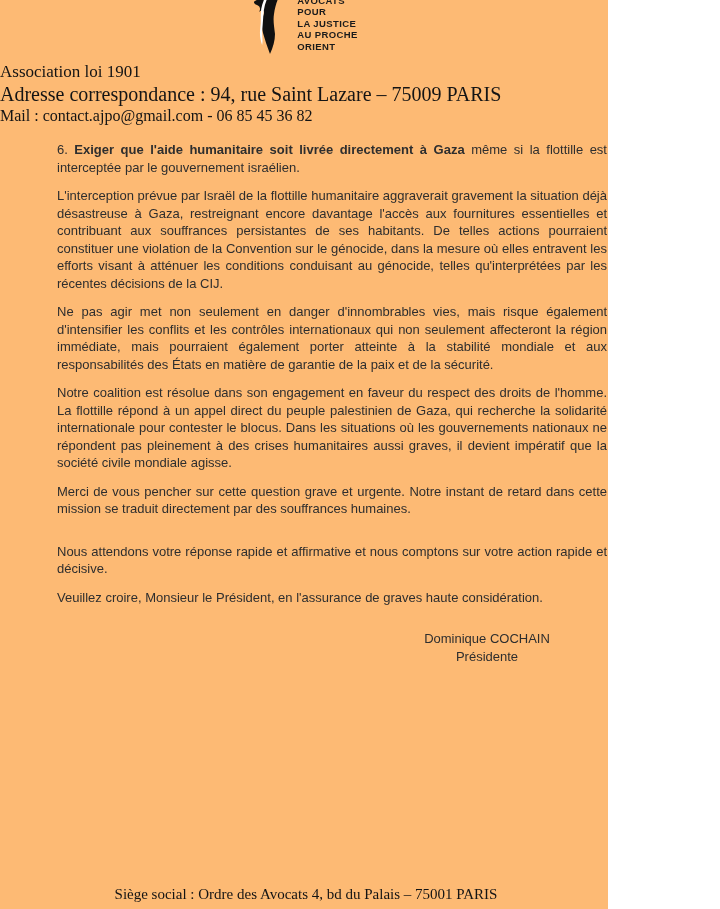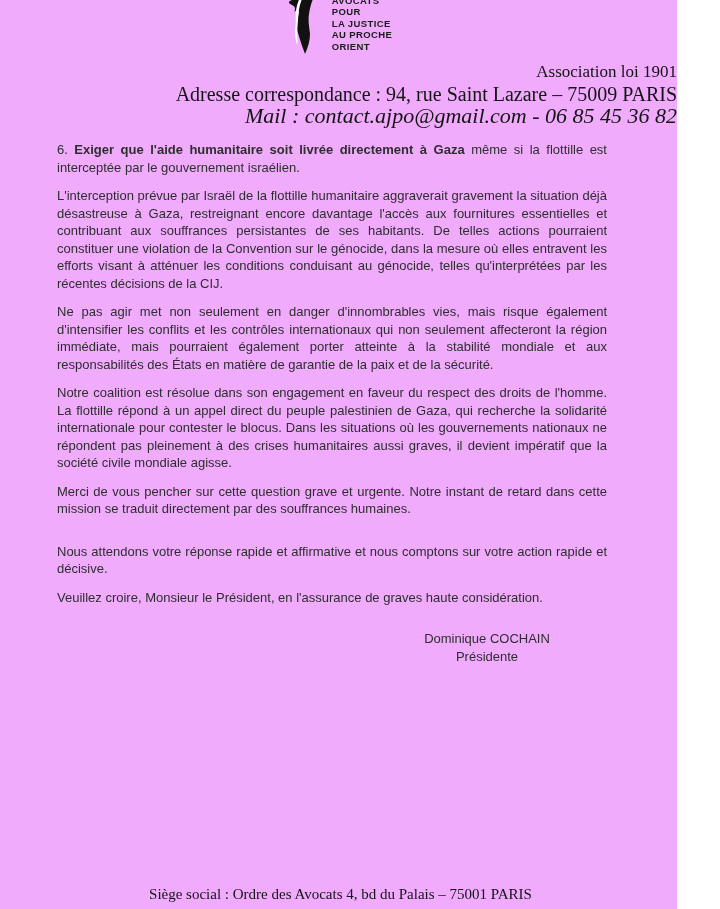--- a/index.html
+++ b/index.html
@@ -2,23 +2,23 @@
 <html><head>
 <meta charset="utf-8">
 <style>
   html, body {
     margin: 0;
     padding: 0;
     background: #ffffff;
   }
   .page {
     position: relative;
-    width: 677px;
+    width: 608px;
     height: 909px;
-    background: #f0abfc;
+    background: #fdba74;
     overflow: hidden;
     font-family: "Liberation Sans", sans-serif;
   }
 
   
   .logo {
     display: flex;
     justify-content: center;
     align-items: flex-start;
     margin-top: -5px; 
@@ -37,36 +37,35 @@
     line-height: 11.4px;
     letter-spacing: 0.4px;
     color: #1b1b1b;
     text-transform: uppercase;
     white-space: nowrap;
   }
 
   
   .letterhead {
     margin-top: 8px;
-    text-align: right;
+    text-align: left;
     font-family: "Liberation Serif", serif;
     color: #141414;
   }
   .letterhead .assoc {
     font-size: 17px;
     line-height: 22px;
   }
   .letterhead .addr {
     font-size: 20px;
     line-height: 22px;
   }
   .letterhead .mail {
-    font-size: 22px;
+    font-size: 16px;
     line-height: 22px;
-    font-style: italic;
   }
 
   
   .content {
     width: 550px;
     margin: 14px 0 0 57px;
     font-size: 13px;
     line-height: 17.5px;
     color: #2e2e2e;
     text-align: justify;

